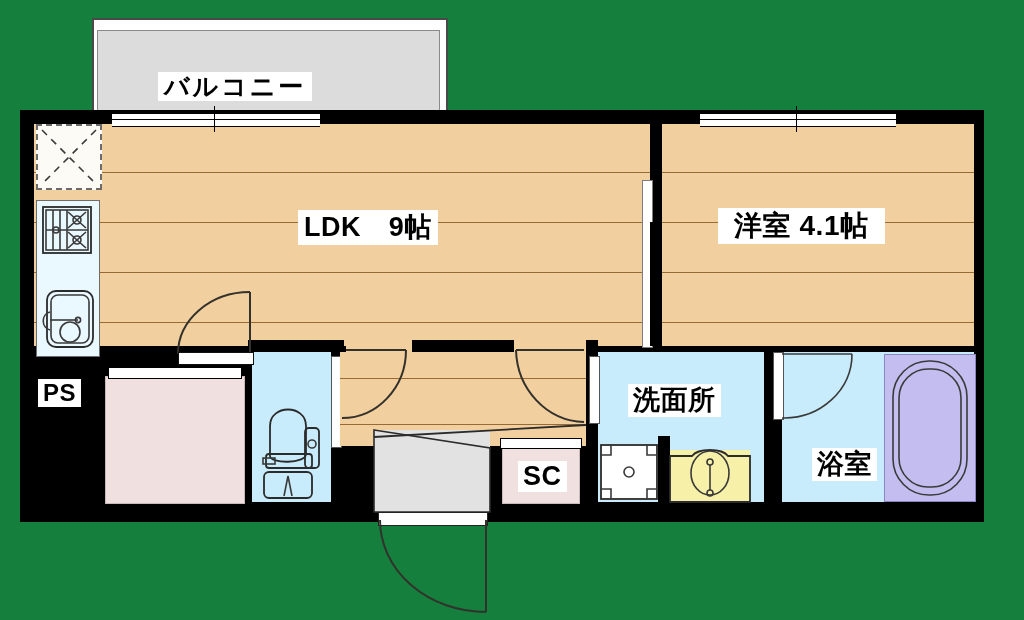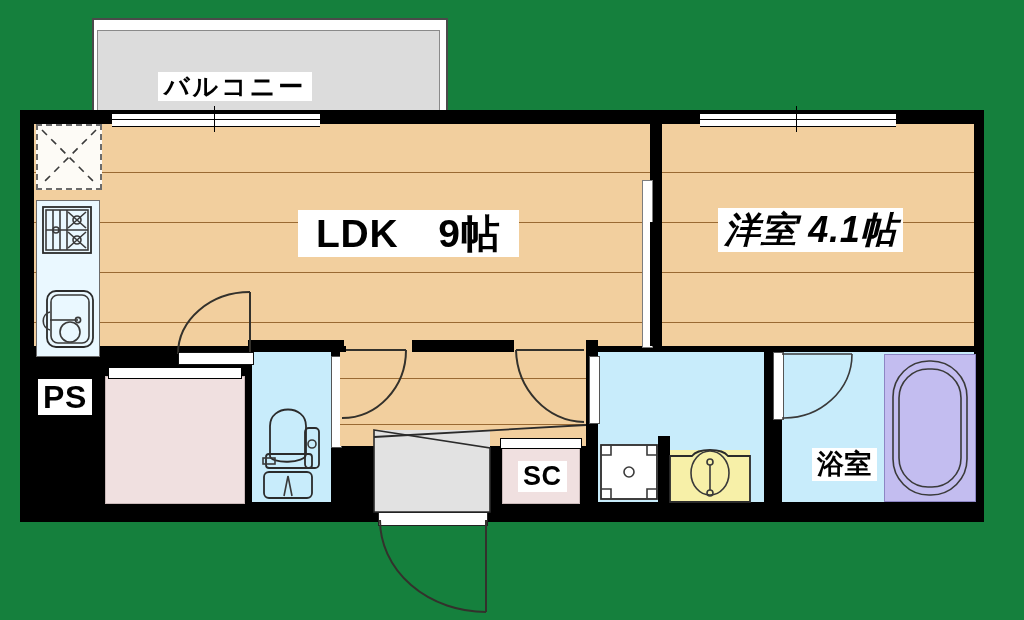--- a/index.html
+++ b/index.html
@@ -36,24 +36,24 @@
 
   
   .label {
     background: #ffffff;
     color: #000000;
     font-weight: bold;
     white-space: nowrap;
     line-height: 1;
     letter-spacing: 0.02em;
   }
-  .lbl-ldk      { font-size: 39px; padding: 4px 18px; }
-  .lbl-room     { font-size: 36px; padding: 4px 6px; font-style: italic; }
+  .lbl-ldk      { font-size: 27px; padding: 4px 6px; }
+  .lbl-room     { font-size: 28px; padding: 4px 16px; }
   .lbl-med      { font-size: 26px; padding: 3px 5px; }
-  .lbl-sm       { font-size: 32px; padding: 2px 5px; }
+  .lbl-sm       { font-size: 24px; padding: 2px 5px; }
   .lbl-bal      { font-size: 25px; padding: 2px 6px; letter-spacing: 0.12em; }
 
   svg { display: block; overflow: visible; }
   .stroke-dark { fill: none; stroke: #33312c; stroke-width: 2; }
   .stroke-thin { fill: none; stroke: #3a3a3a; stroke-width: 1.6; }
   .stroke-fix  { fill: none; stroke: #2b2b2b; stroke-width: 1.8; }
 </style>
 </head>
 <body>
 
@@ -195,20 +195,21 @@
   <div class="abs white" style="left:378px; top:512px; width:108px; height:12px; border:1px solid #222;"></div>
   <div class="abs" style="left:378px; top:520px; width:110px; height:96px;">
     <svg width="110" height="96" viewBox="0 0 110 96">
       <path class="stroke-dark" d="M108 0 L108 92"></path>
       <path class="stroke-dark" d="M2 0 A106 92 0 0 0 108 92"></path>
     </svg>
   </div>
 
   <div class="abs wetroom" style="left:598px; top:352px; width:166px; height:150px;"></div>
   <div class="abs white" style="left:589px; top:356px; width:9px; height:66px; border:1px solid #555;"></div>
+  <div class="abs label lbl-med" style="left:628px; top:384px; font-size:27px;">洗面所</div>
 
   <div class="abs white" style="left:600px; top:444px; width:58px; height:56px;">
     <svg width="58" height="56" viewBox="0 0 58 56">
       <rect x="1" y="1" width="56" height="54" class="stroke-fix" fill="#ffffff"></rect>
       <path class="stroke-thin" d="M1 11 L11 11 L11 1"></path>
       <path class="stroke-thin" d="M57 11 L47 11 L47 1"></path>
       <path class="stroke-thin" d="M1 45 L11 45 L11 55"></path>
       <path class="stroke-thin" d="M57 45 L47 45 L47 55"></path>
       <circle cx="29" cy="28" r="5" class="stroke-thin"></circle>
     </svg>

